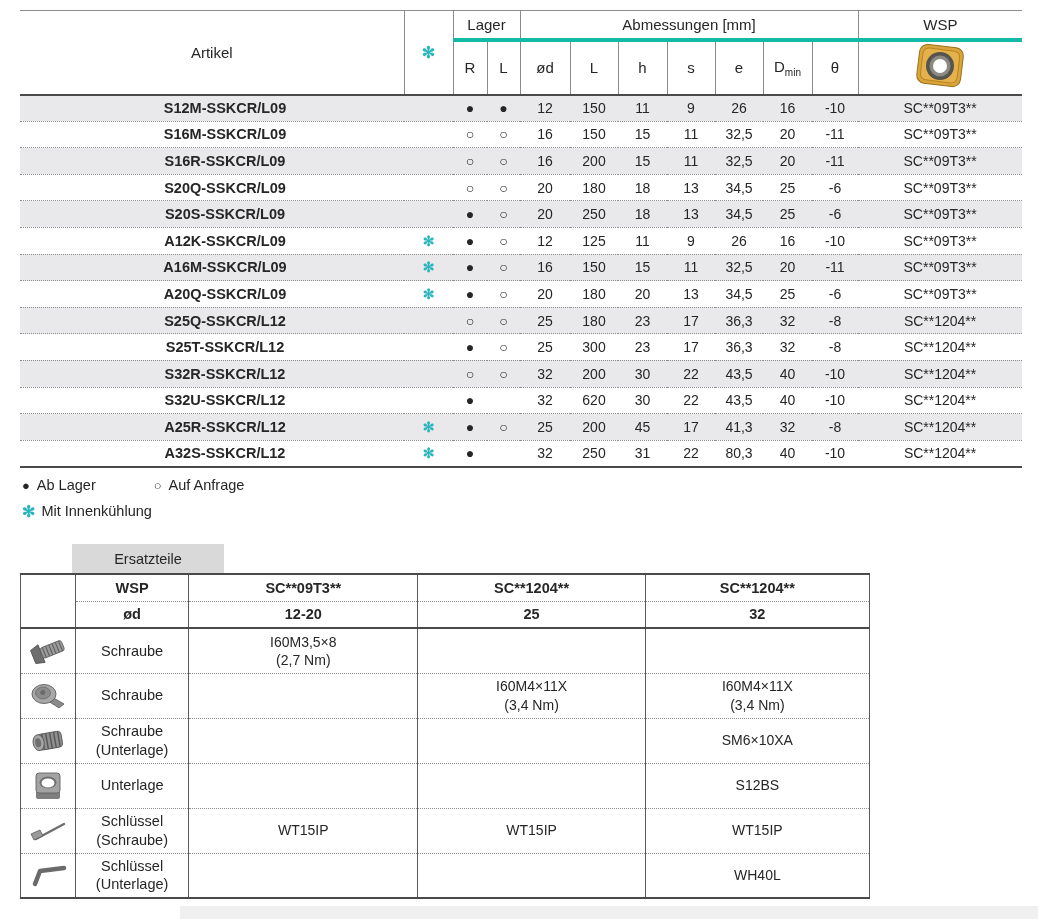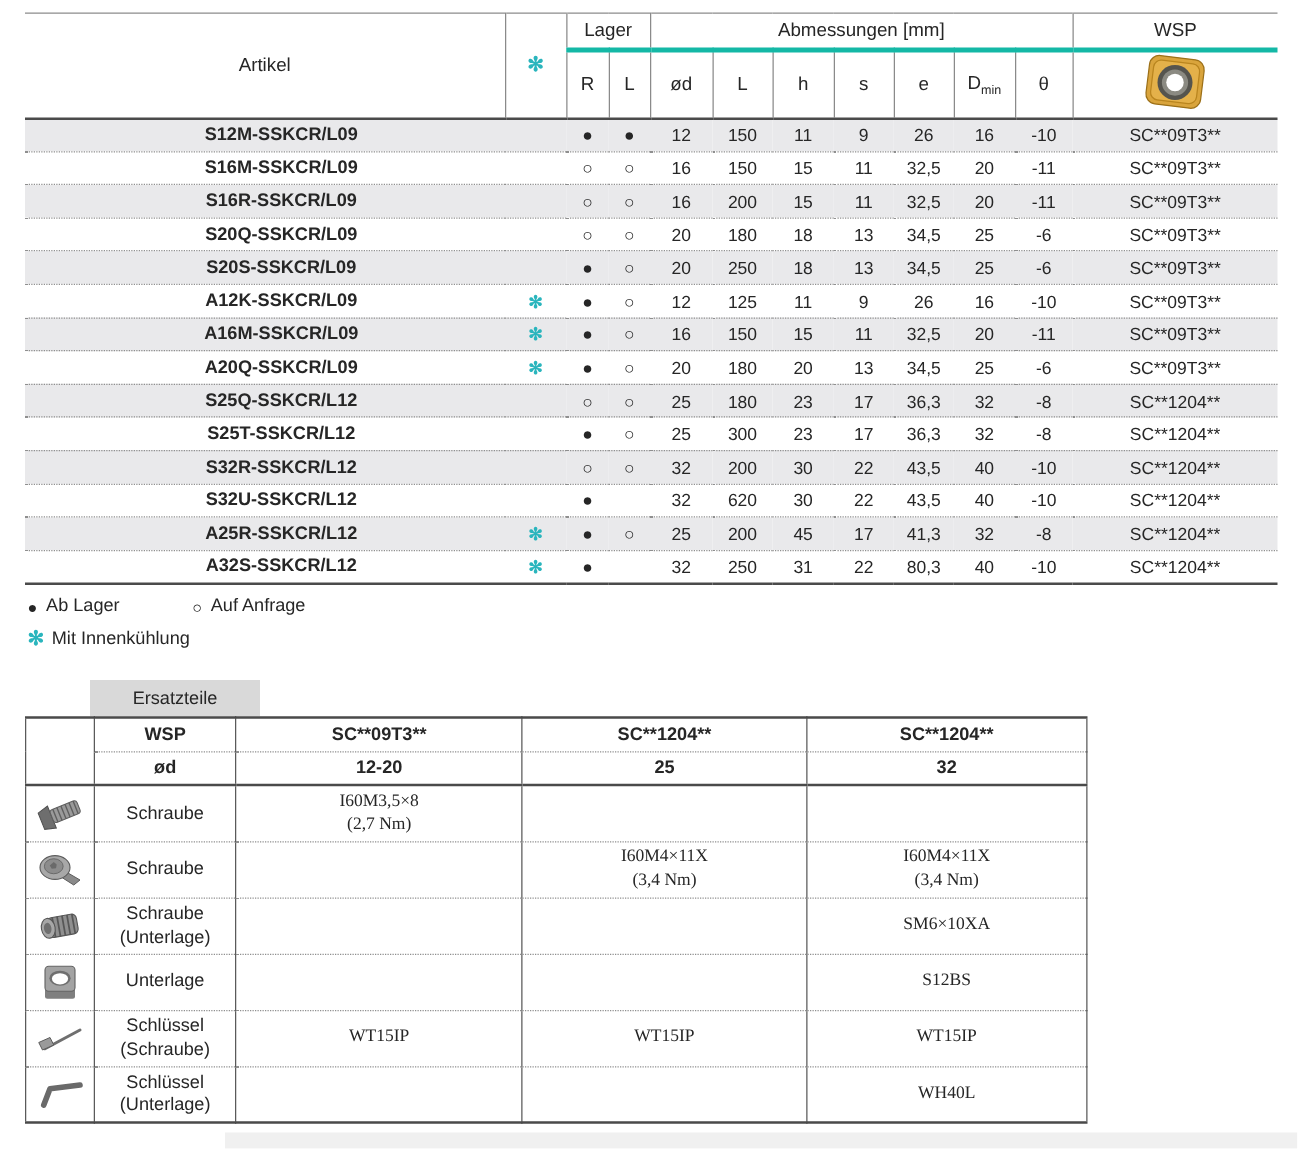--- a/index.html
+++ b/index.html
@@ -28,34 +28,34 @@
   .sym { font-size:13px; }
   sub { font-size:10px; }
 
   
   .legend { position:absolute; left:22px; top:472px; font-size:14.5px; }
   .legend-row { display:flex; align-items:center; height:26px; }
   .legend-row .sym { margin-right:7px; }
   .legend .gap { width:58px; }
 
   
-  .parts-tab { position:absolute; left:72px; top:544px; width:136px; height:29px;
+  .parts-tab { position:absolute; left:72px; top:544px; width:152px; height:29px;
                background:#d9d9d9; font-size:14.5px; display:flex; align-items:center; justify-content:center; }
   .parts { position:absolute; left:20px; top:573px; width:850px;
            border-top:2px solid #4a4a4a; border-bottom:2px solid #4a4a4a; }
   .parts th, .parts td { border-left:1px solid #5a5a5a; }
   .parts th:first-child, .parts td:first-child { border-left:1px solid #5a5a5a; }
   .parts { border-right:1px solid #5a5a5a; border-left:1px solid #5a5a5a; }
   .parts thead th { font-size:14.5px; font-weight:700; height:27px; text-align:center; vertical-align:middle; }
   .parts thead tr.ph2 th { border-top:1px dotted #8f8f8f; }
   .parts tbody tr:first-child td { border-top:2px solid #4a4a4a; }
   .parts tbody tr + tr td { border-top:1px dotted #8f8f8f; }
   .parts tbody td { height:45px; text-align:center; vertical-align:middle; font-size:14px; }
   .parts tbody td.name { font-size:14.5px; padding:0 6px; line-height:1.25; }
-  .parts .v, .parts .t { line-height:1.3;font-family:Liberation Serif, serif; }
+  .parts .v, .parts .t { line-height:1.3; }
 
   .bottom-strip { position:absolute; left:180px; top:906px; width:858px; height:13px; background:#f0f0f0; }
   .icon-cell svg { display:block; margin:0 auto; }
 </style>
 </head>
 <body>
 
 <div class="page">
 
   <table class="main">

